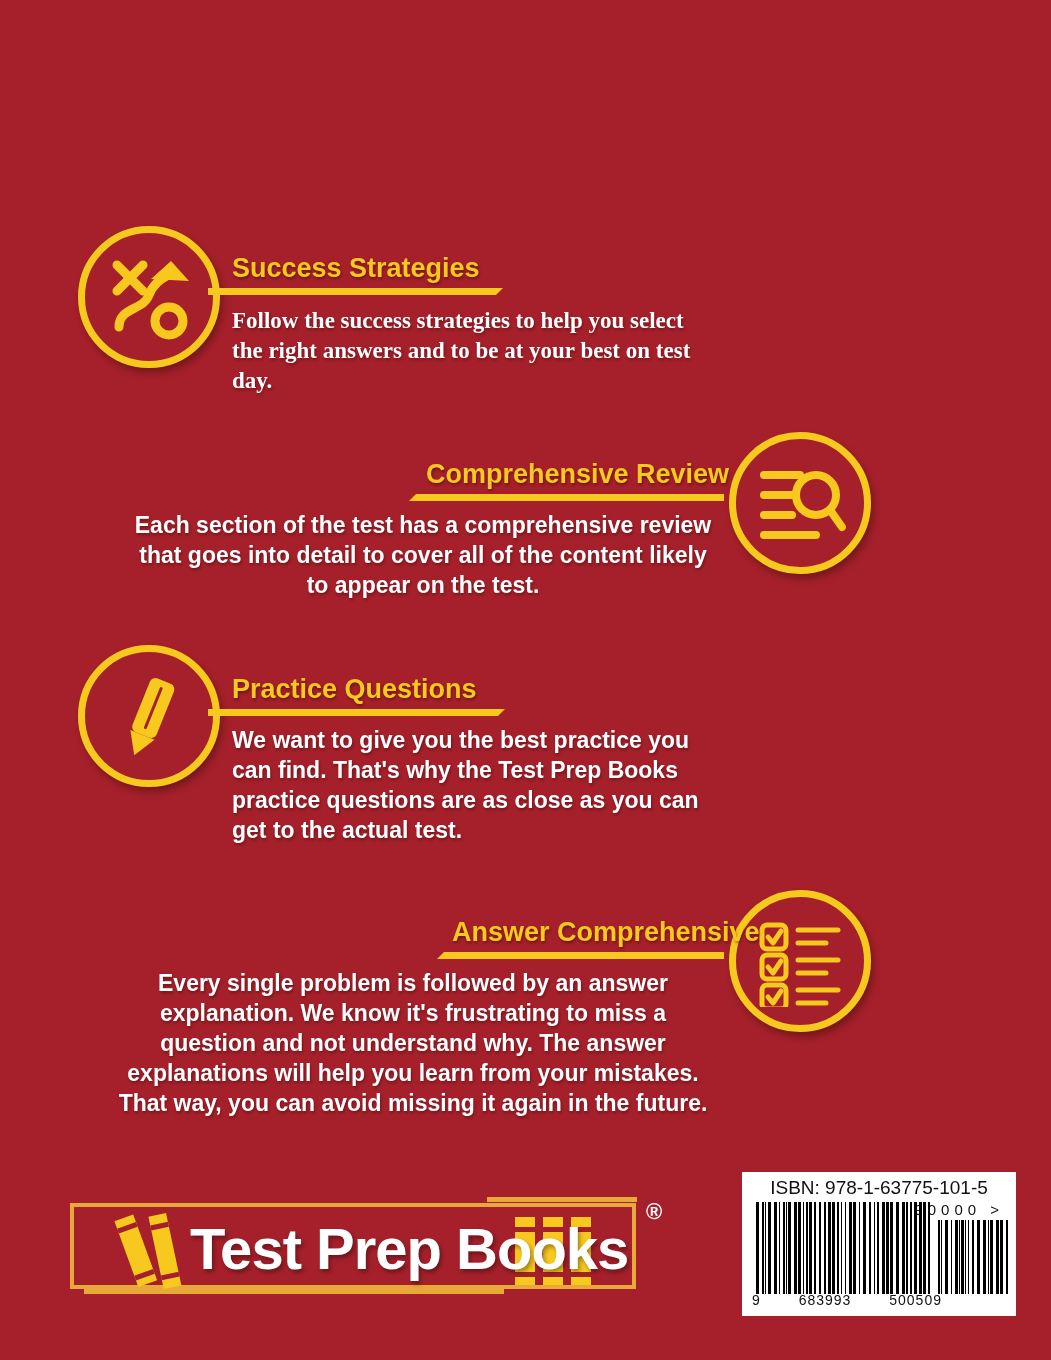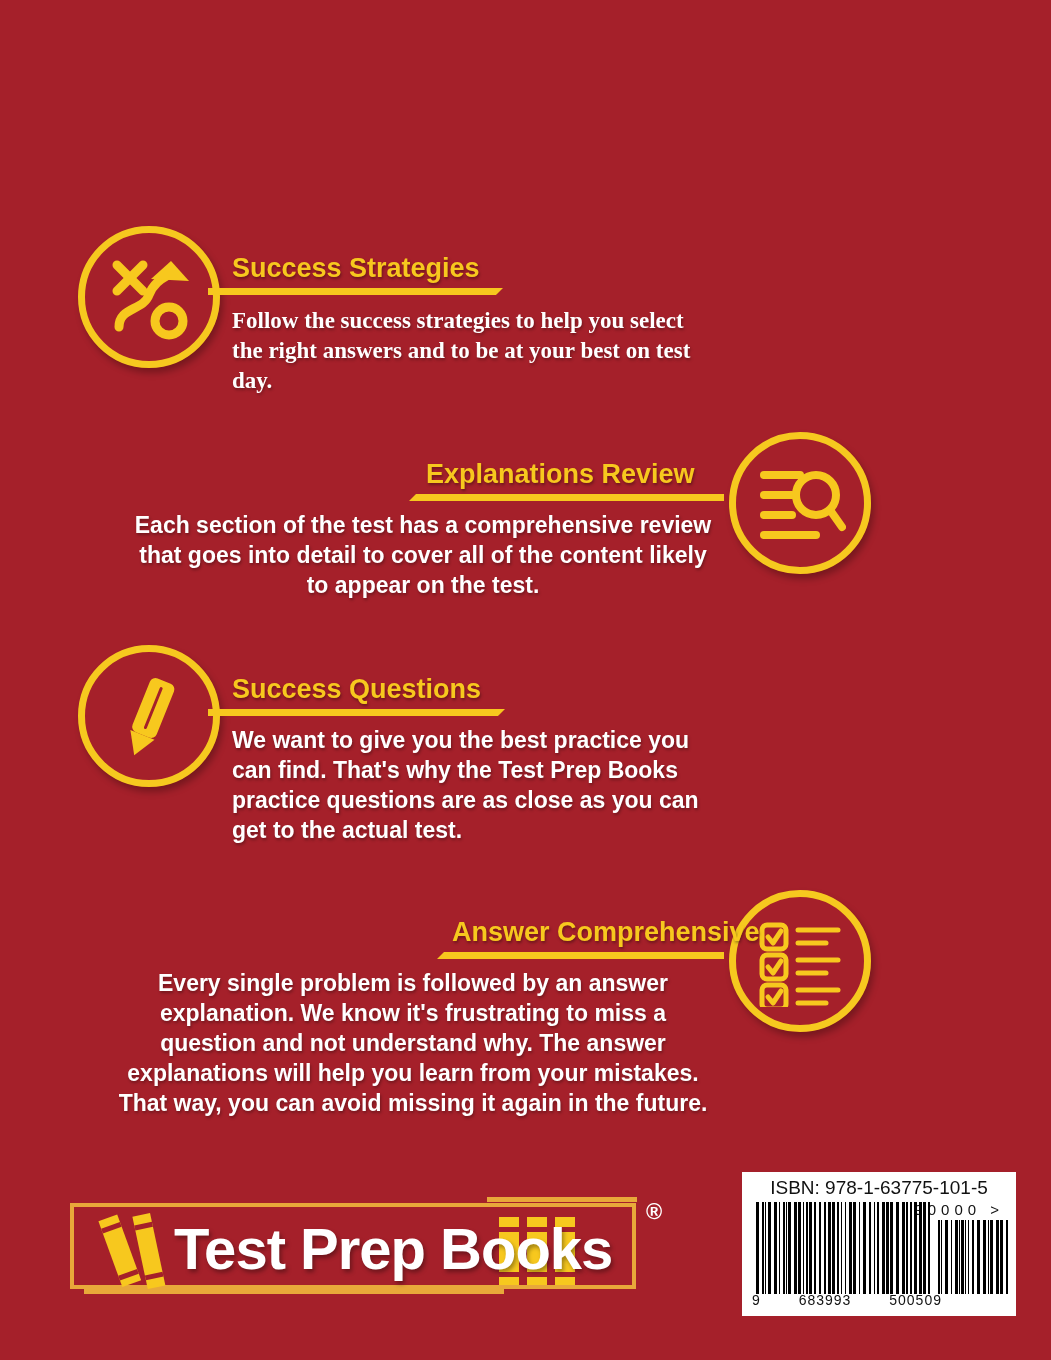--- a/index.html
+++ b/index.html
@@ -89,21 +89,21 @@
     position: absolute;
     left: 70px;
     top: 1203px;
     width: 566px;
     height: 86px;
     border: 4px solid #e8a83a;
     box-sizing: border-box;
   }
   .logo-inner {
     position: absolute;
-    left: 0;
+    left: 16px;
     top: 0;
     width: 100%;
     height: 100%;
   }
   .logo-word {
     position: absolute;
     left: 100px;
     top: 8px;
     font-size: 58px;
     font-weight: bold;
@@ -226,36 +226,36 @@
         <g stroke="#f7c81e" stroke-width="8" stroke-linecap="round" fill="none">
           <line x1="10" y1="18" x2="46" y2="18"></line>
           <line x1="10" y1="38" x2="38" y2="38"></line>
           <line x1="10" y1="58" x2="38" y2="58"></line>
           <line x1="10" y1="78" x2="62" y2="78"></line>
           <circle cx="62" cy="38" r="20"></circle>
           <line x1="76" y1="53" x2="88" y2="70"></line>
         </g>
       </svg>
     </div>
-    <div class="feat-heading" style="left:426px; top:459px;">Explanations Review</div>
+    <div class="feat-heading" style="left:426px; top:459px;">Comprehensive Review</div>
     <div class="rule left-point" style="left:409px; top:494px; width:315px;"></div>
     <div class="feat-body align-right" style="left:130px; top:511px; width:586px;">Each section of the test has a comprehensive review that goes into detail to cover all of the content likely to appear on the test.</div>
   </div>
 
   <div class="feature">
     <div class="circle" style="left:78px; top:645px;">
       <svg width="92" height="92" viewBox="0 0 92 92" aria-hidden="true">
         <g transform="rotate(22 46 46)">
           <rect x="34" y="8" width="26" height="58" rx="6" fill="#f7c81e"></rect>
           <path d="M34 66 L60 66 L47 88 Z" fill="#f7c81e"></path>
           <line x1="47" y1="16" x2="47" y2="58" stroke="#a5202a" stroke-width="3" stroke-linecap="round"></line>
         </g>
       </svg>
     </div>
-    <div class="feat-heading" style="left:232px; top:674px;">Success Questions</div>
+    <div class="feat-heading" style="left:232px; top:674px;">Practice Questions</div>
     <div class="rule right-point" style="left:208px; top:709px; width:297px;"></div>
     <div class="feat-body align-left" style="left:232px; top:726px; width:470px;">We want to give you the best practice you can find. That's why the Test Prep Books practice questions are as close as you can get to the actual test.</div>
   </div>
 
   <div class="feature">
     <div class="circle" style="left:729px; top:890px;">
       <svg width="92" height="92" viewBox="0 0 92 92" aria-hidden="true">
         <g fill="none" stroke="#f7c81e" stroke-width="5">
           <rect x="8" y="10" width="24" height="24" rx="5"></rect>
           <rect x="8" y="40" width="24" height="24" rx="5"></rect>

